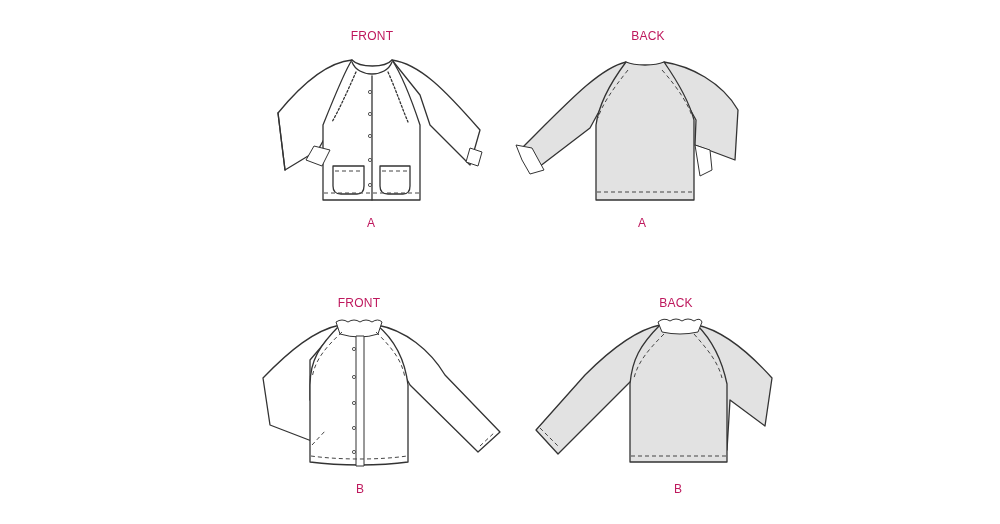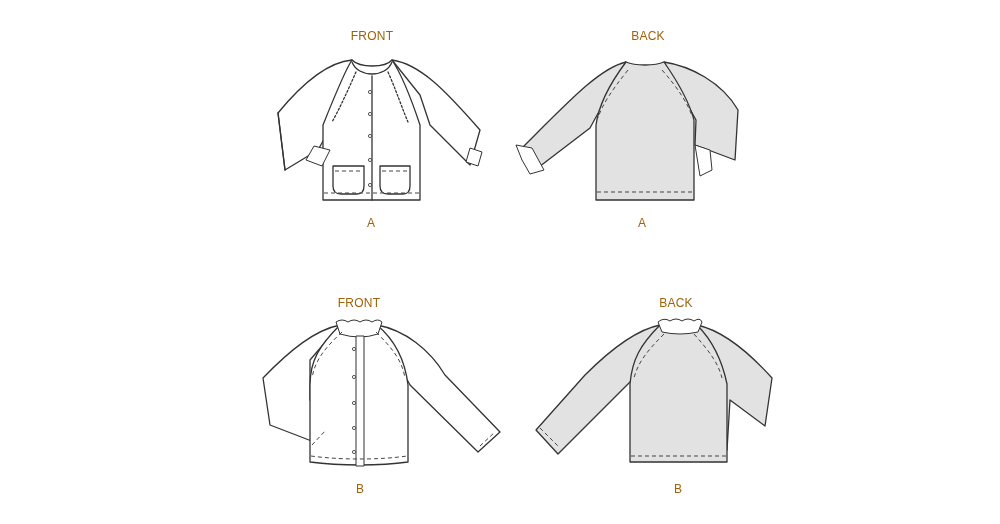--- a/index.html
+++ b/index.html
@@ -1,18 +1,18 @@
 <!DOCTYPE html>
 <html><head>
 <meta charset="utf-8">
 <style>
   html, body { margin: 0; padding: 0; background: #ffffff; }
   body { width: 1000px; height: 524px; position: relative; overflow: hidden;
          font-family: "DejaVu Sans Condensed", "Liberation Sans", sans-serif; }
-  .label { position: absolute; font-size: 12px; color: #a16207; letter-spacing: 0.2px;
+  .label { position: absolute; font-size: 12px; color: #be185d; letter-spacing: 0.2px;
            font-family: "Liberation Sans", sans-serif; transform: translateX(-50%); white-space: nowrap; }
   svg.art { position: absolute; left: 0; top: 0; }
   .ln { stroke: #333; stroke-width: 1.3; fill: none; stroke-linejoin: round; stroke-linecap: round; }
   .fillw { fill: #ffffff; stroke: #333; stroke-width: 1.3; stroke-linejoin: round; }
   .fillg { fill: #e2e2e2; stroke: #333; stroke-width: 1.3; stroke-linejoin: round; }
   .dash { stroke: #444; stroke-width: 1; fill: none; stroke-dasharray: 4 3; }
   .btn { fill: #fff; stroke: #444; stroke-width: 0.9; }
   .ruf { stroke: #333; stroke-width: 1; fill: #fff; }
 </style>
 </head>

